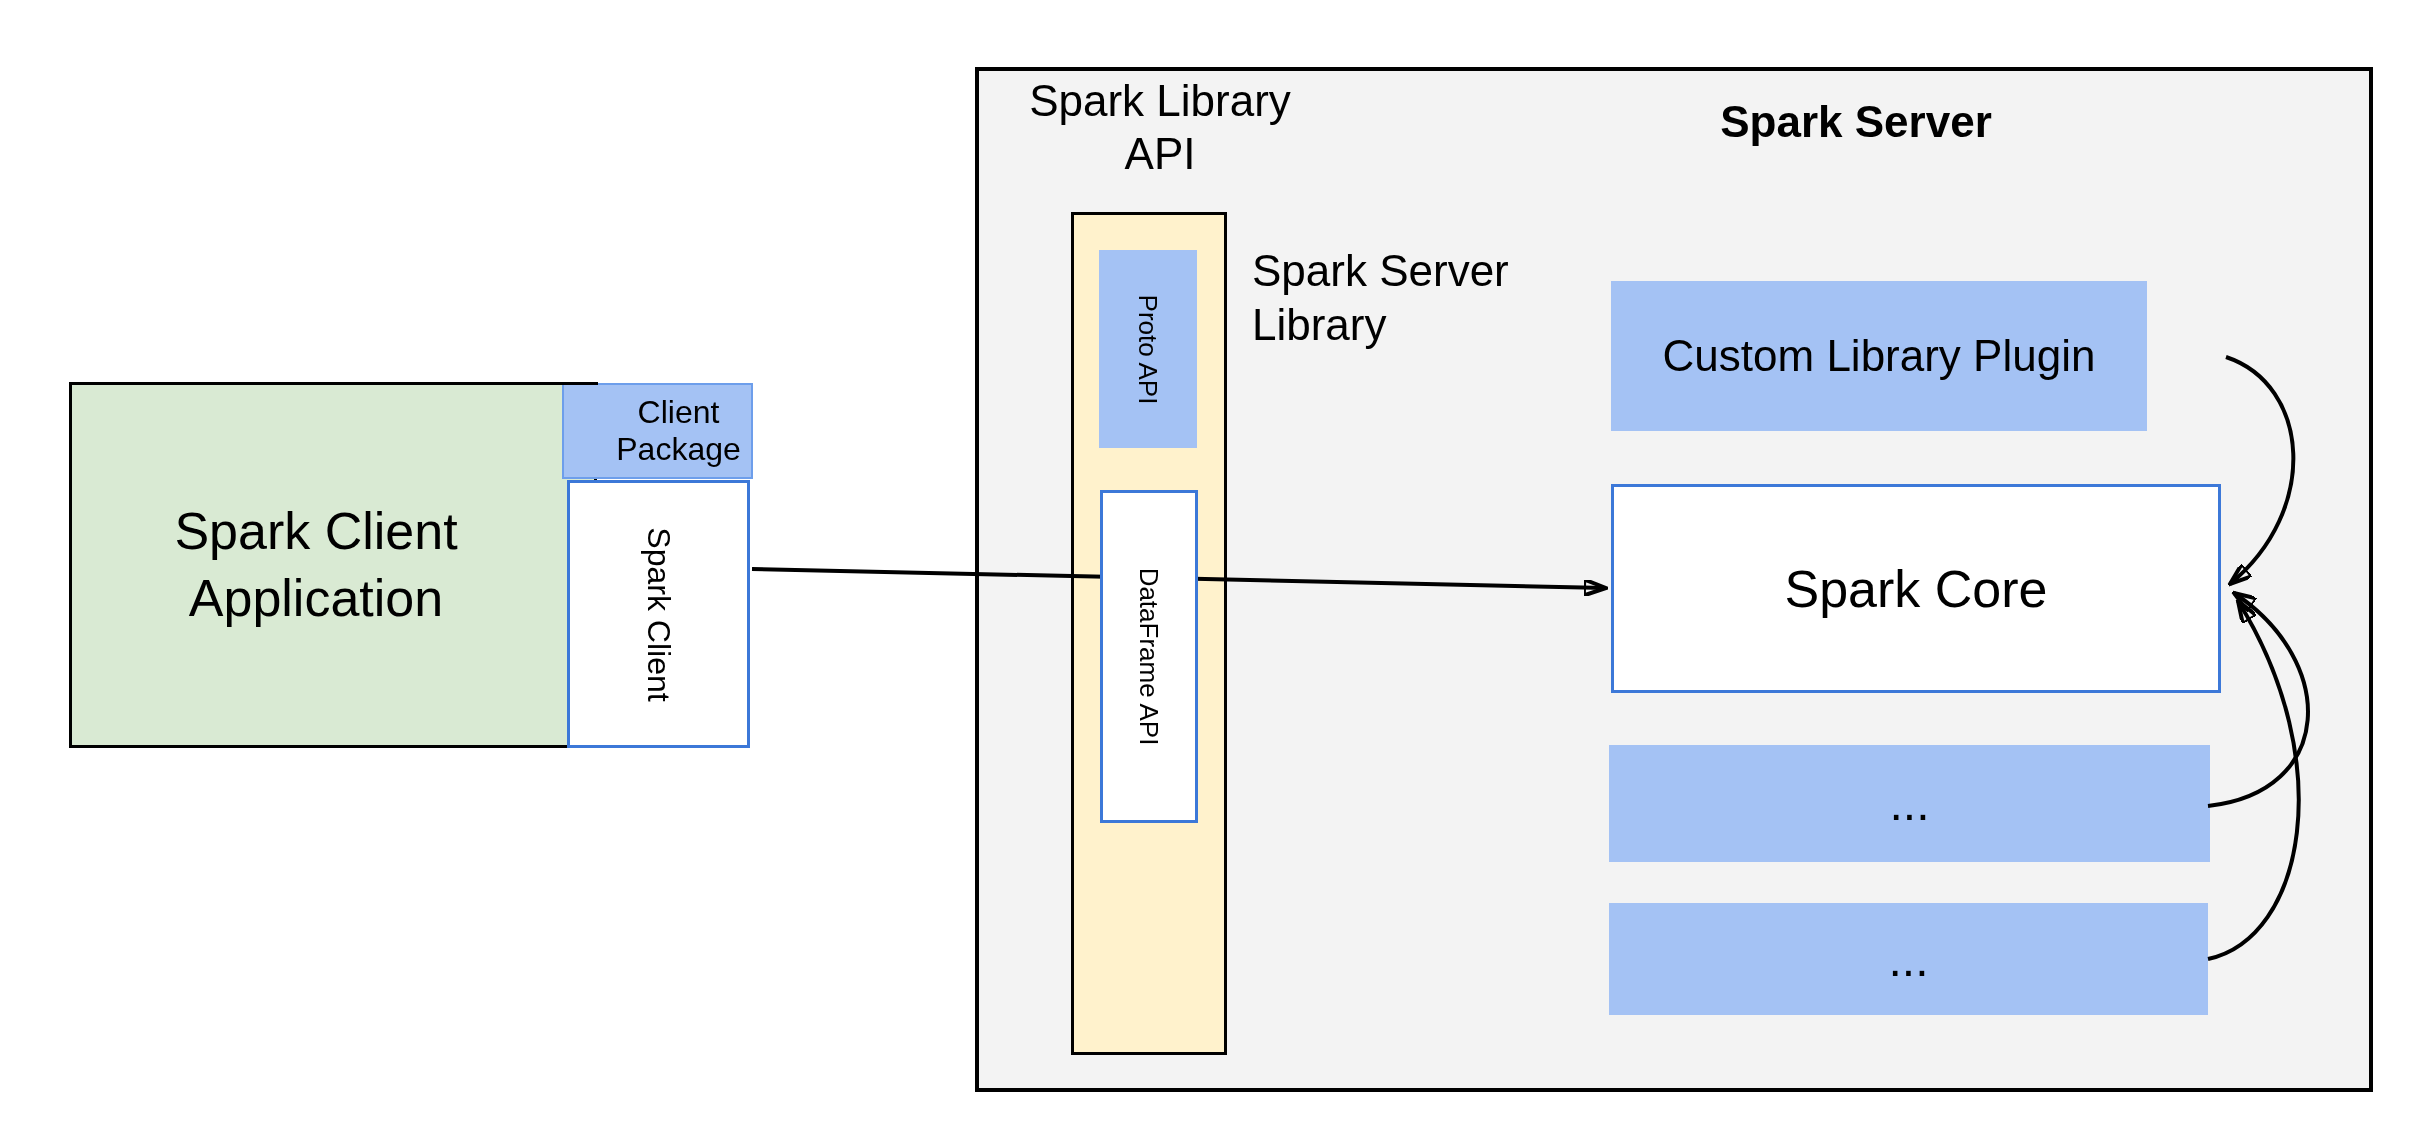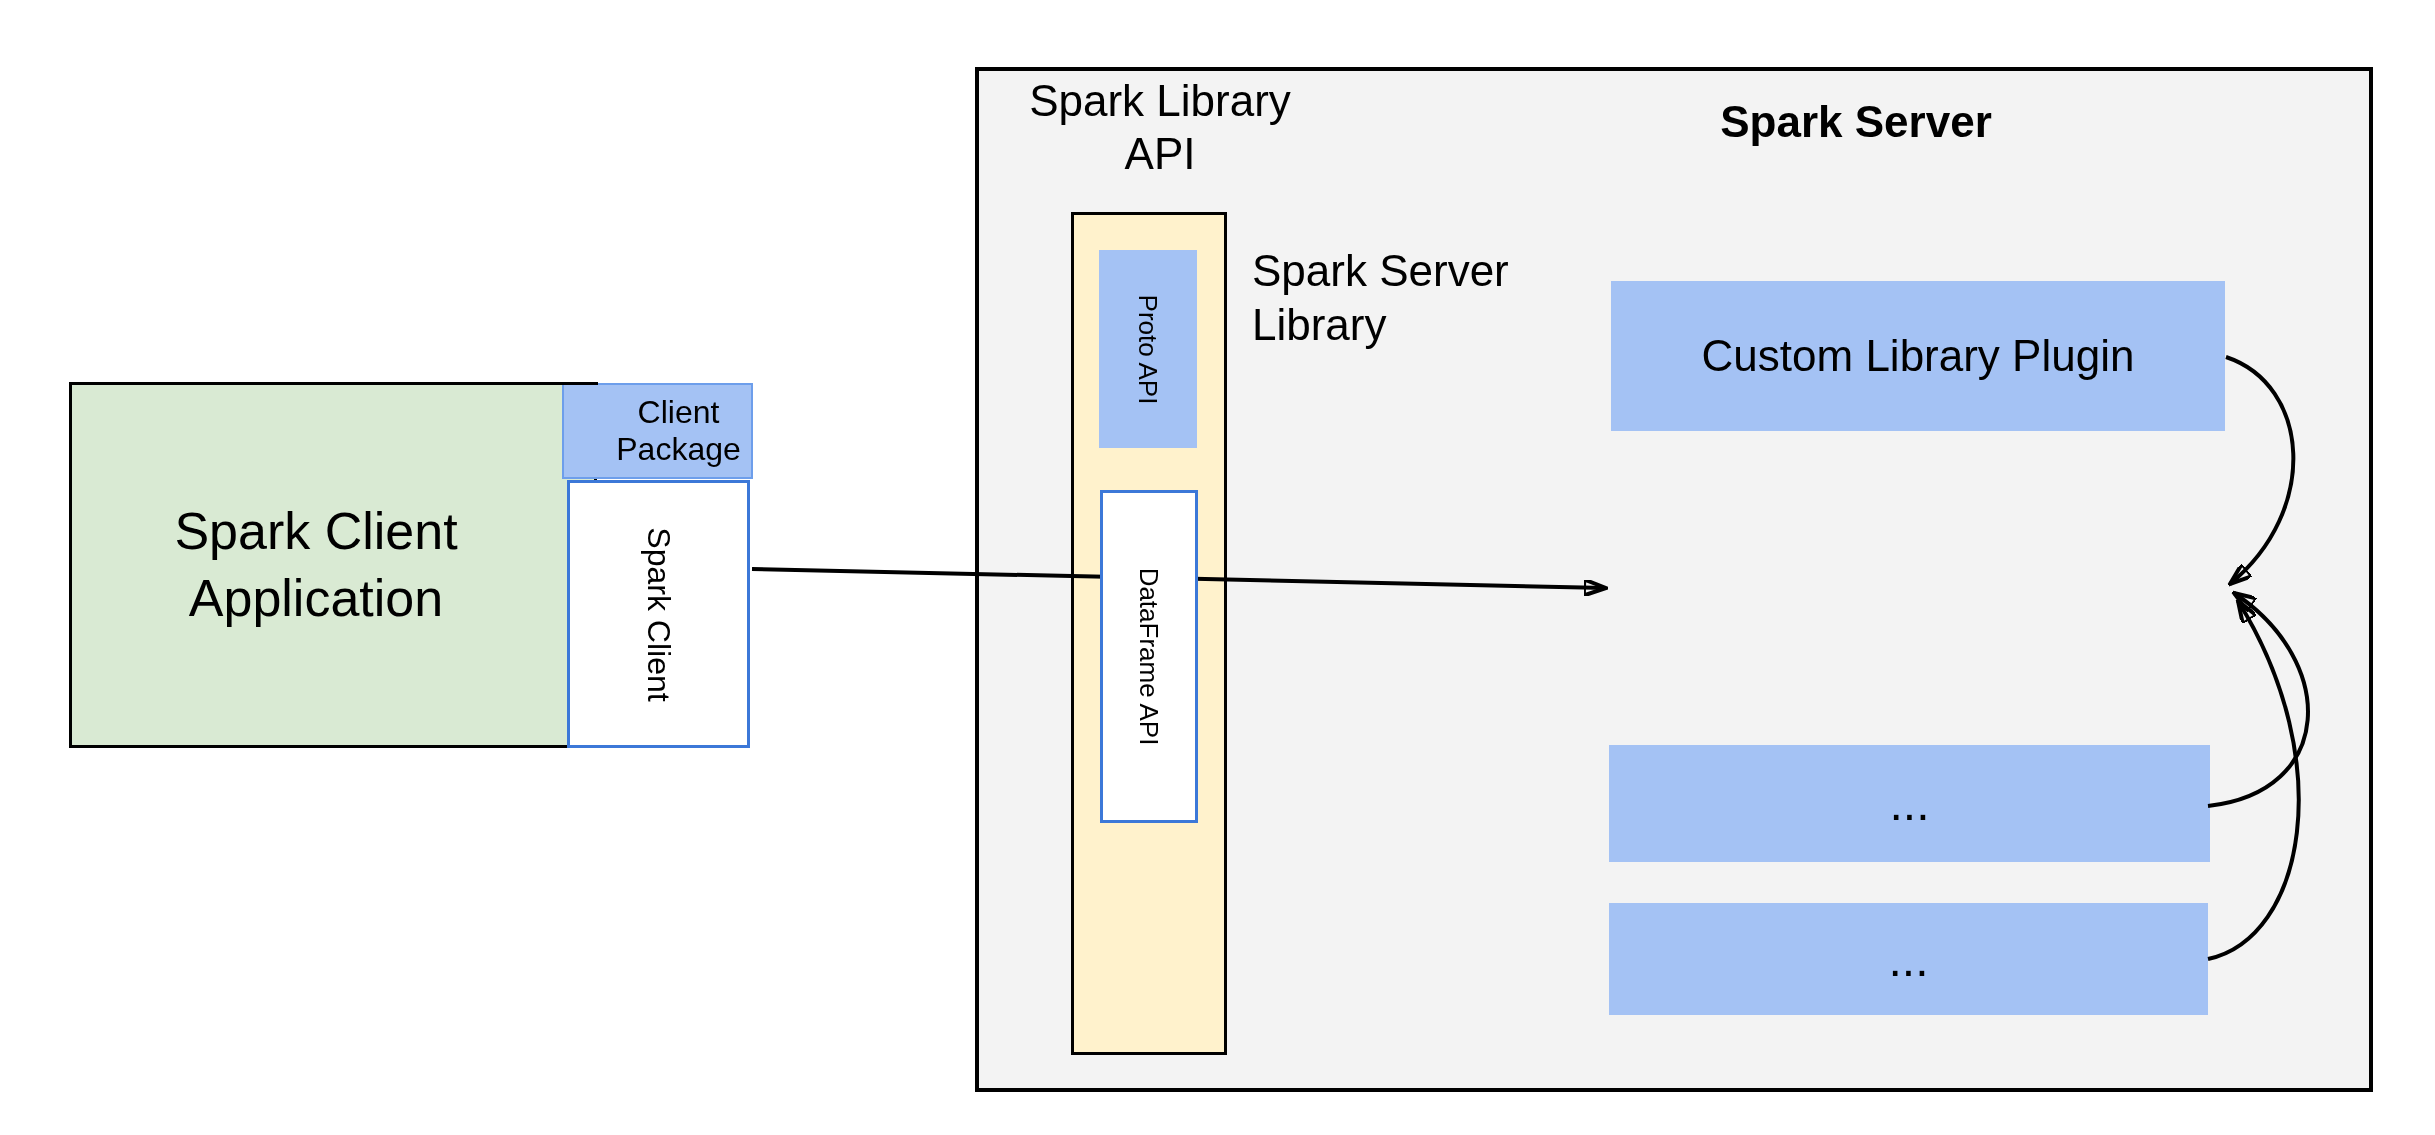--- a/index.html
+++ b/index.html
@@ -31,21 +31,21 @@
   .green-box{left:69px;top:382px;width:528px;height:366px;
     background:var(--green_fill);border:3px solid var(--line_black);z-index:2;}
   .package-box{left:562px;top:383px;width:191px;height:96px;
     background:var(--blue_fill);border:2px solid var(--package_border);z-index:3;
     flex-direction:column;padding-left:42px;}
   .border-strip{left:562px;top:382px;width:36px;height:3px;background:var(--line_black);z-index:4;}
   .client-white-box{left:567px;top:480px;width:183px;height:268px;
     background:var(--white);border:3px solid var(--blue_border);z-index:3;}
 
   
-  .plugin-box{left:1611px;top:281px;width:614px;height:150px;
+  .plugin-box{left:1611px;top:281px;width:536px;height:150px;
     background:var(--blue_fill);z-index:2;}
   .core-box{left:1611px;top:484px;width:610px;height:209px;
     background:var(--white);border:3px solid var(--blue_border);z-index:2;}
   .worker-box1{left:1609px;top:745px;width:601px;height:117px;
     background:var(--blue_fill);z-index:2;}
   .worker-box2{left:1609px;top:903px;width:599px;height:112px;
     background:var(--blue_fill);z-index:2;}
 
   
   .t-connect{left:990px;top:74px;width:340px;text-align:center;
@@ -94,20 +94,23 @@
 Package</span>
   </div>
   <div class="abs border-strip"></div>
   <div class="abs client-white-box center">
     <span class="vtext v-client">Spark Client</span>
   </div>
 
   <div class="abs plugin-box center">
     <span class="t-plugin">Custom Library Plugin</span>
   </div>
+  <div class="abs core-box center">
+    <span class="t-core">Spark Core</span>
+  </div>
   <div class="abs worker-box1 center">
     <span class="t-dots">...</span>
   </div>
   <div class="abs worker-box2 center">
     <span class="t-dots">...</span>
   </div>
 
   <svg class="overlay" width="2435" height="1135" viewBox="0 0 2435 1135">
     <defs>
       <marker id="arrow" viewBox="0 0 24 16" refX="22" refY="8" markerWidth="24" markerHeight="16" markerUnits="userSpaceOnUse" orient="auto">

